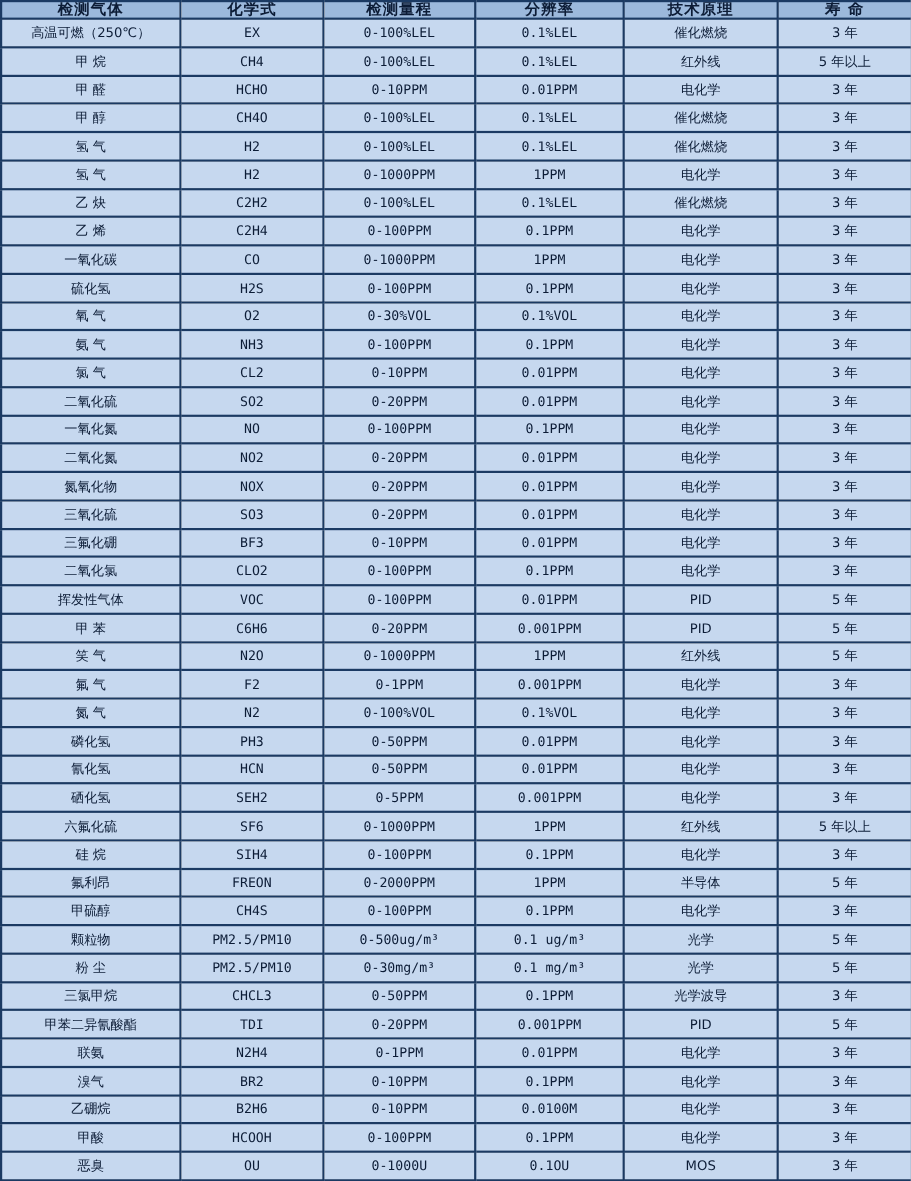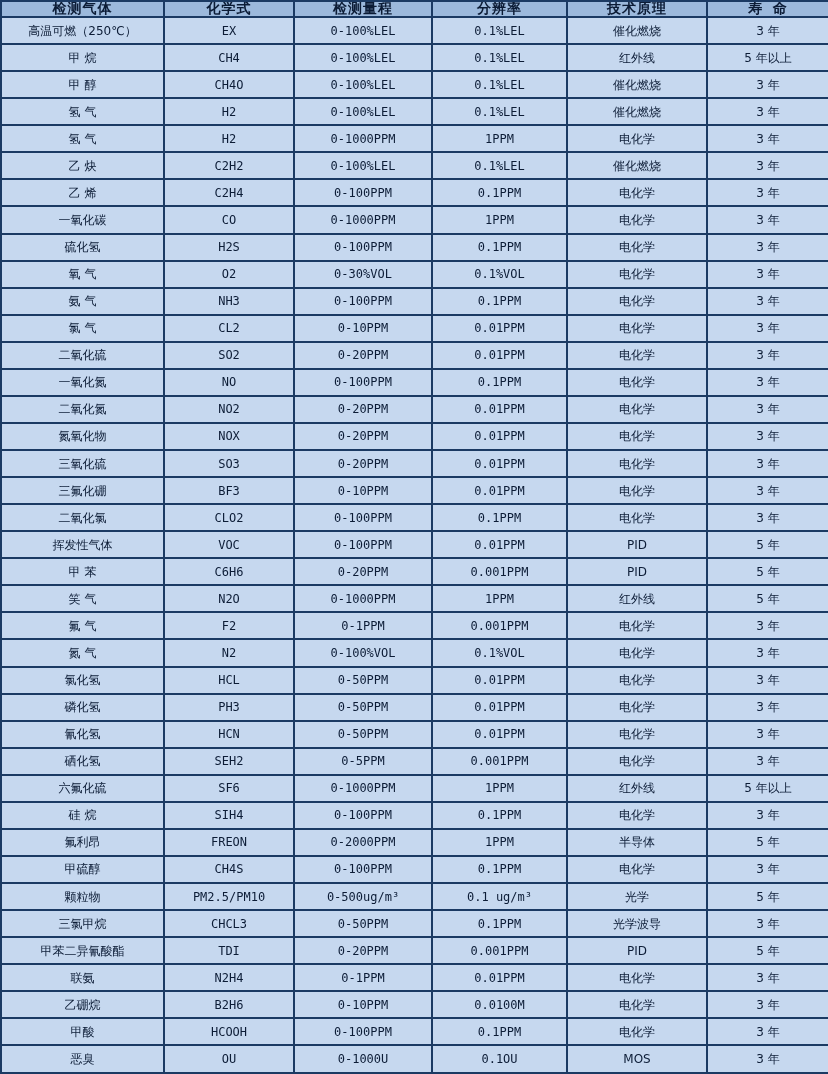--- a/index.html
+++ b/index.html
@@ -28,21 +28,20 @@
     padding: 0 2px;
     overflow: hidden;
     white-space: nowrap;
     line-height: 1;
   }
   .spec-table th {
     background: #9cb9dc;
     font-size: 14px;
     font-weight: bold;
     letter-spacing: 1px;
-    font-family: Liberation Mono, monospace;
   }
   .spec-table td {
     background: #c6d8ef;
     font-size: 12px;
     font-weight: 500;
   }
   
   .spec-table td:nth-child(2),
   .spec-table td:nth-child(3),
   .spec-table td:nth-child(4) {
@@ -83,20 +82,28 @@
       </tr>
       <tr>
         <td>甲 烷</td>
         <td>CH4</td>
         <td>0-100%LEL</td>
         <td>0.1%LEL</td>
         <td>红外线</td>
         <td>5 年以上</td>
       </tr>
       <tr>
+        <td>甲 醛</td>
+        <td>HCHO</td>
+        <td>0-10PPM</td>
+        <td>0.01PPM</td>
+        <td>电化学</td>
+        <td>3 年</td>
+      </tr>
+      <tr>
         <td>甲 醇</td>
         <td>CH4O</td>
         <td>0-100%LEL</td>
         <td>0.1%LEL</td>
         <td>催化燃烧</td>
         <td>3 年</td>
       </tr>
       <tr>
         <td>氢 气</td>
         <td>H2</td>
@@ -255,28 +262,20 @@
         <td>0-1PPM</td>
         <td>0.001PPM</td>
         <td>电化学</td>
         <td>3 年</td>
       </tr>
       <tr>
         <td>氮 气</td>
         <td>N2</td>
         <td>0-100%VOL</td>
         <td>0.1%VOL</td>
-        <td>电化学</td>
-        <td>3 年</td>
-      </tr>
-      <tr>
-        <td>氯化氢</td>
-        <td>HCL</td>
-        <td>0-50PPM</td>
-        <td>0.01PPM</td>
         <td>电化学</td>
         <td>3 年</td>
       </tr>
       <tr>
         <td>磷化氢</td>
         <td>PH3</td>
         <td>0-50PPM</td>
         <td>0.01PPM</td>
         <td>电化学</td>
         <td>3 年</td>
@@ -331,40 +330,56 @@
       </tr>
       <tr>
         <td>颗粒物</td>
         <td>PM2.5/PM10</td>
         <td>0-500ug/m³</td>
         <td>0.1 ug/m³</td>
         <td>光学</td>
         <td>5 年</td>
       </tr>
       <tr>
+        <td>粉 尘</td>
+        <td>PM2.5/PM10</td>
+        <td>0-30mg/m³</td>
+        <td>0.1 mg/m³</td>
+        <td>光学</td>
+        <td>5 年</td>
+      </tr>
+      <tr>
         <td>三氯甲烷</td>
         <td>CHCL3</td>
         <td>0-50PPM</td>
         <td>0.1PPM</td>
         <td>光学波导</td>
         <td>3 年</td>
       </tr>
       <tr>
         <td>甲苯二异氰酸酯</td>
         <td>TDI</td>
         <td>0-20PPM</td>
         <td>0.001PPM</td>
         <td>PID</td>
         <td>5 年</td>
       </tr>
       <tr>
         <td>联氨</td>
         <td>N2H4</td>
         <td>0-1PPM</td>
         <td>0.01PPM</td>
+        <td>电化学</td>
+        <td>3 年</td>
+      </tr>
+      <tr>
+        <td>溴气</td>
+        <td>BR2</td>
+        <td>0-10PPM</td>
+        <td>0.1PPM</td>
         <td>电化学</td>
         <td>3 年</td>
       </tr>
       <tr>
         <td>乙硼烷</td>
         <td>B2H6</td>
         <td>0-10PPM</td>
         <td>0.0100M</td>
         <td>电化学</td>
         <td>3 年</td>

